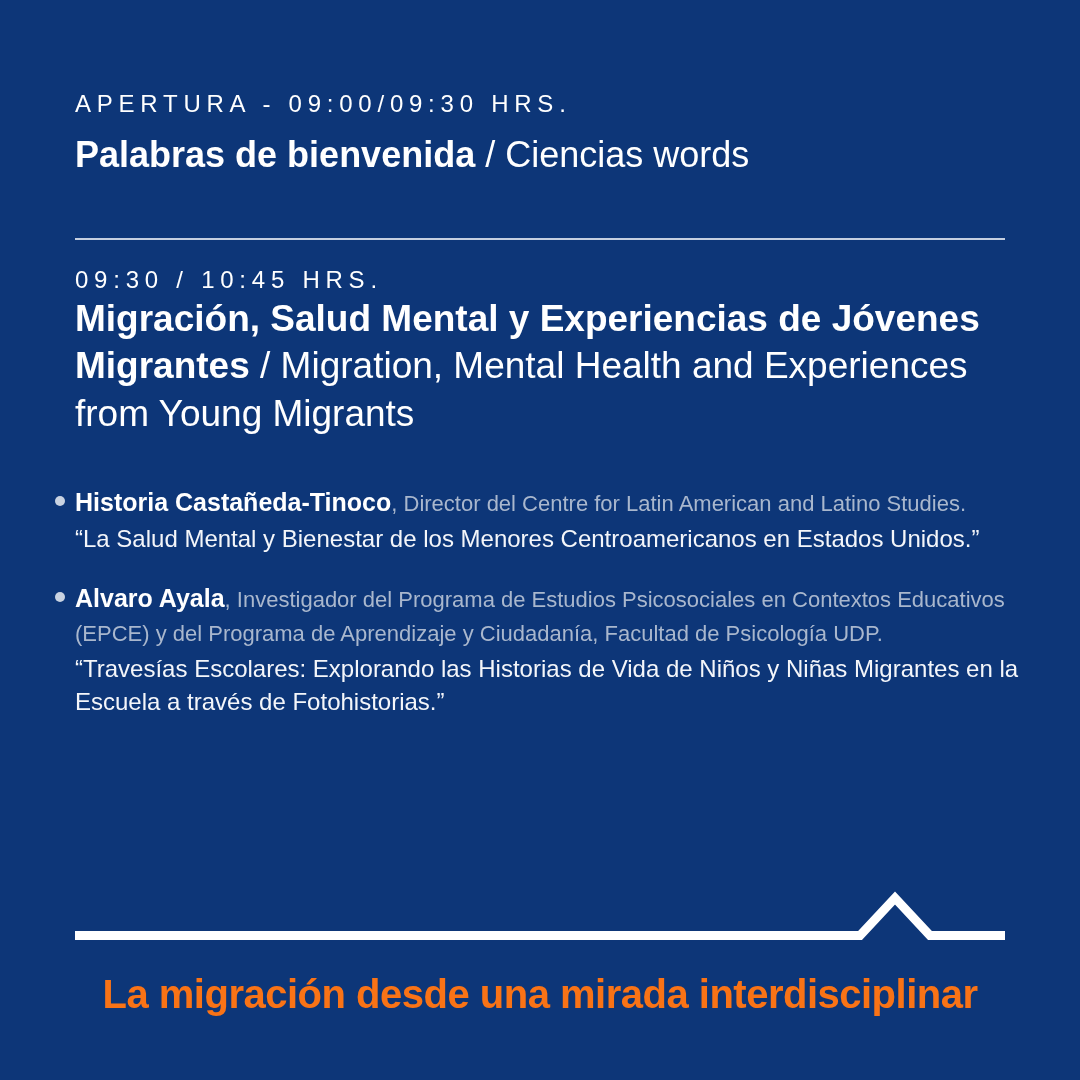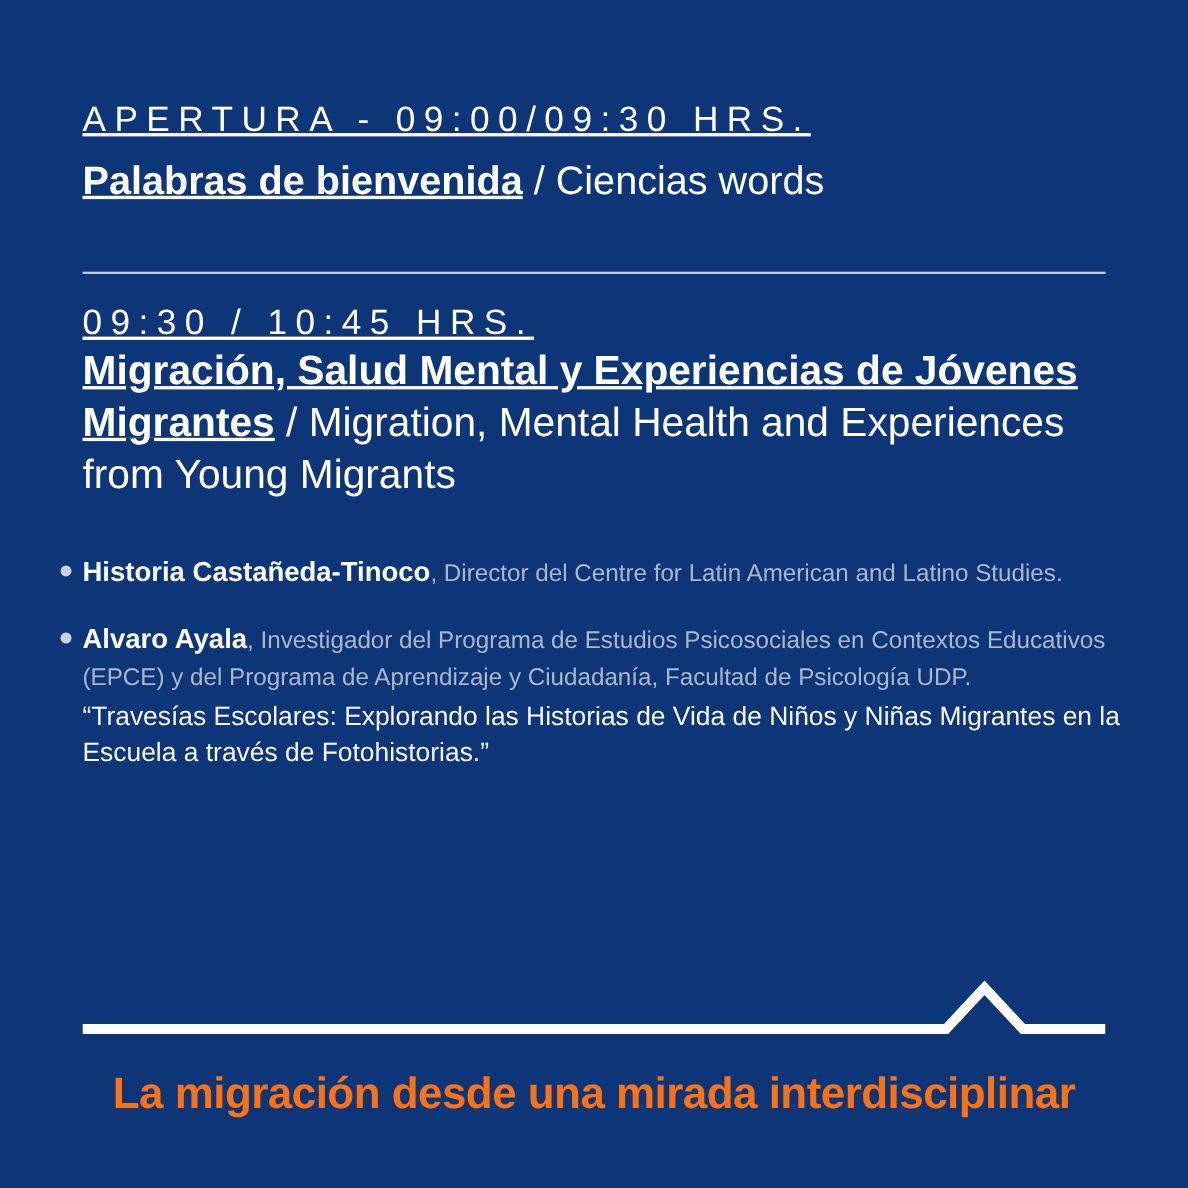--- a/index.html
+++ b/index.html
@@ -16,37 +16,36 @@
     inset: 0;
     background: #0d3678;
   }
   .content {
     position: absolute;
     left: 75px;
     top: 0;
     width: 945px;
   }
   .time-label {
-    font-size: 32px;
+    font-size: 24px;
     font-weight: 400;
     letter-spacing: 0.24em;
     color: #ffffff;
     white-space: nowrap;
-    text-decoration: underline;
   }
   .session-1 .time-label { margin-top: 90px; }
   .session-title {
     margin-top: 14px;
     font-size: 36px;
     line-height: 1.28;
     font-weight: 400;
     color: #ffffff;
     max-width: 940px;
   }
-  .session-title .t-bold { font-weight: 700; text-decoration: underline; }
+  .session-title .t-bold { font-weight: 700; }
   .session-2 .session-title { font-size: 37px; margin-top: 1px; max-width: 935px; }
   .speakers {
     list-style: none;
     margin-top: 60px;
   }
   .session-2 .speakers { margin-top: 48px; }
   .speaker {
     position: relative;
     margin-bottom: 10px;
     font-size: 25px;
@@ -114,20 +113,21 @@
       <hr class="divider">
     </section>
 
     <section class="session-2">
       <div class="time-label">09:30 / 10:45 HRS.</div>
       <h1 class="session-title"><span class="t-bold">Migración, Salud Mental y Experiencias de Jóvenes Migrantes</span><span> / </span><span>Migration, Mental Health and Experiences from Young Migrants</span></h1>
 
       <ul class="speakers">
         <li class="speaker">
           <span class="bullet"></span><span class="speaker-name">Historia Castañeda-Tinoco</span><span class="speaker-role">, Director del Centre for Latin American and Latino Studies.</span>
+          <div class="speaker-quote">“La Salud Mental y Bienestar de los Menores Centroamericanos en Estados Unidos.”</div>
         </li>
         <li class="speaker">
           <span class="bullet"></span><span class="speaker-name">Alvaro Ayala</span><span class="speaker-role">, Investigador del Programa de Estudios Psicosociales en Contextos Educativos (EPCE) y del Programa de Aprendizaje y Ciudadanía, Facultad de Psicología UDP.</span>
           <div class="speaker-quote">“Travesías Escolares: Explorando las Historias de Vida de Niños y Niñas Migrantes en la Escuela a través de Fotohistorias.”</div>
         </li>
       </ul>
     </section>
   </div>
 
   <div class="footer">

